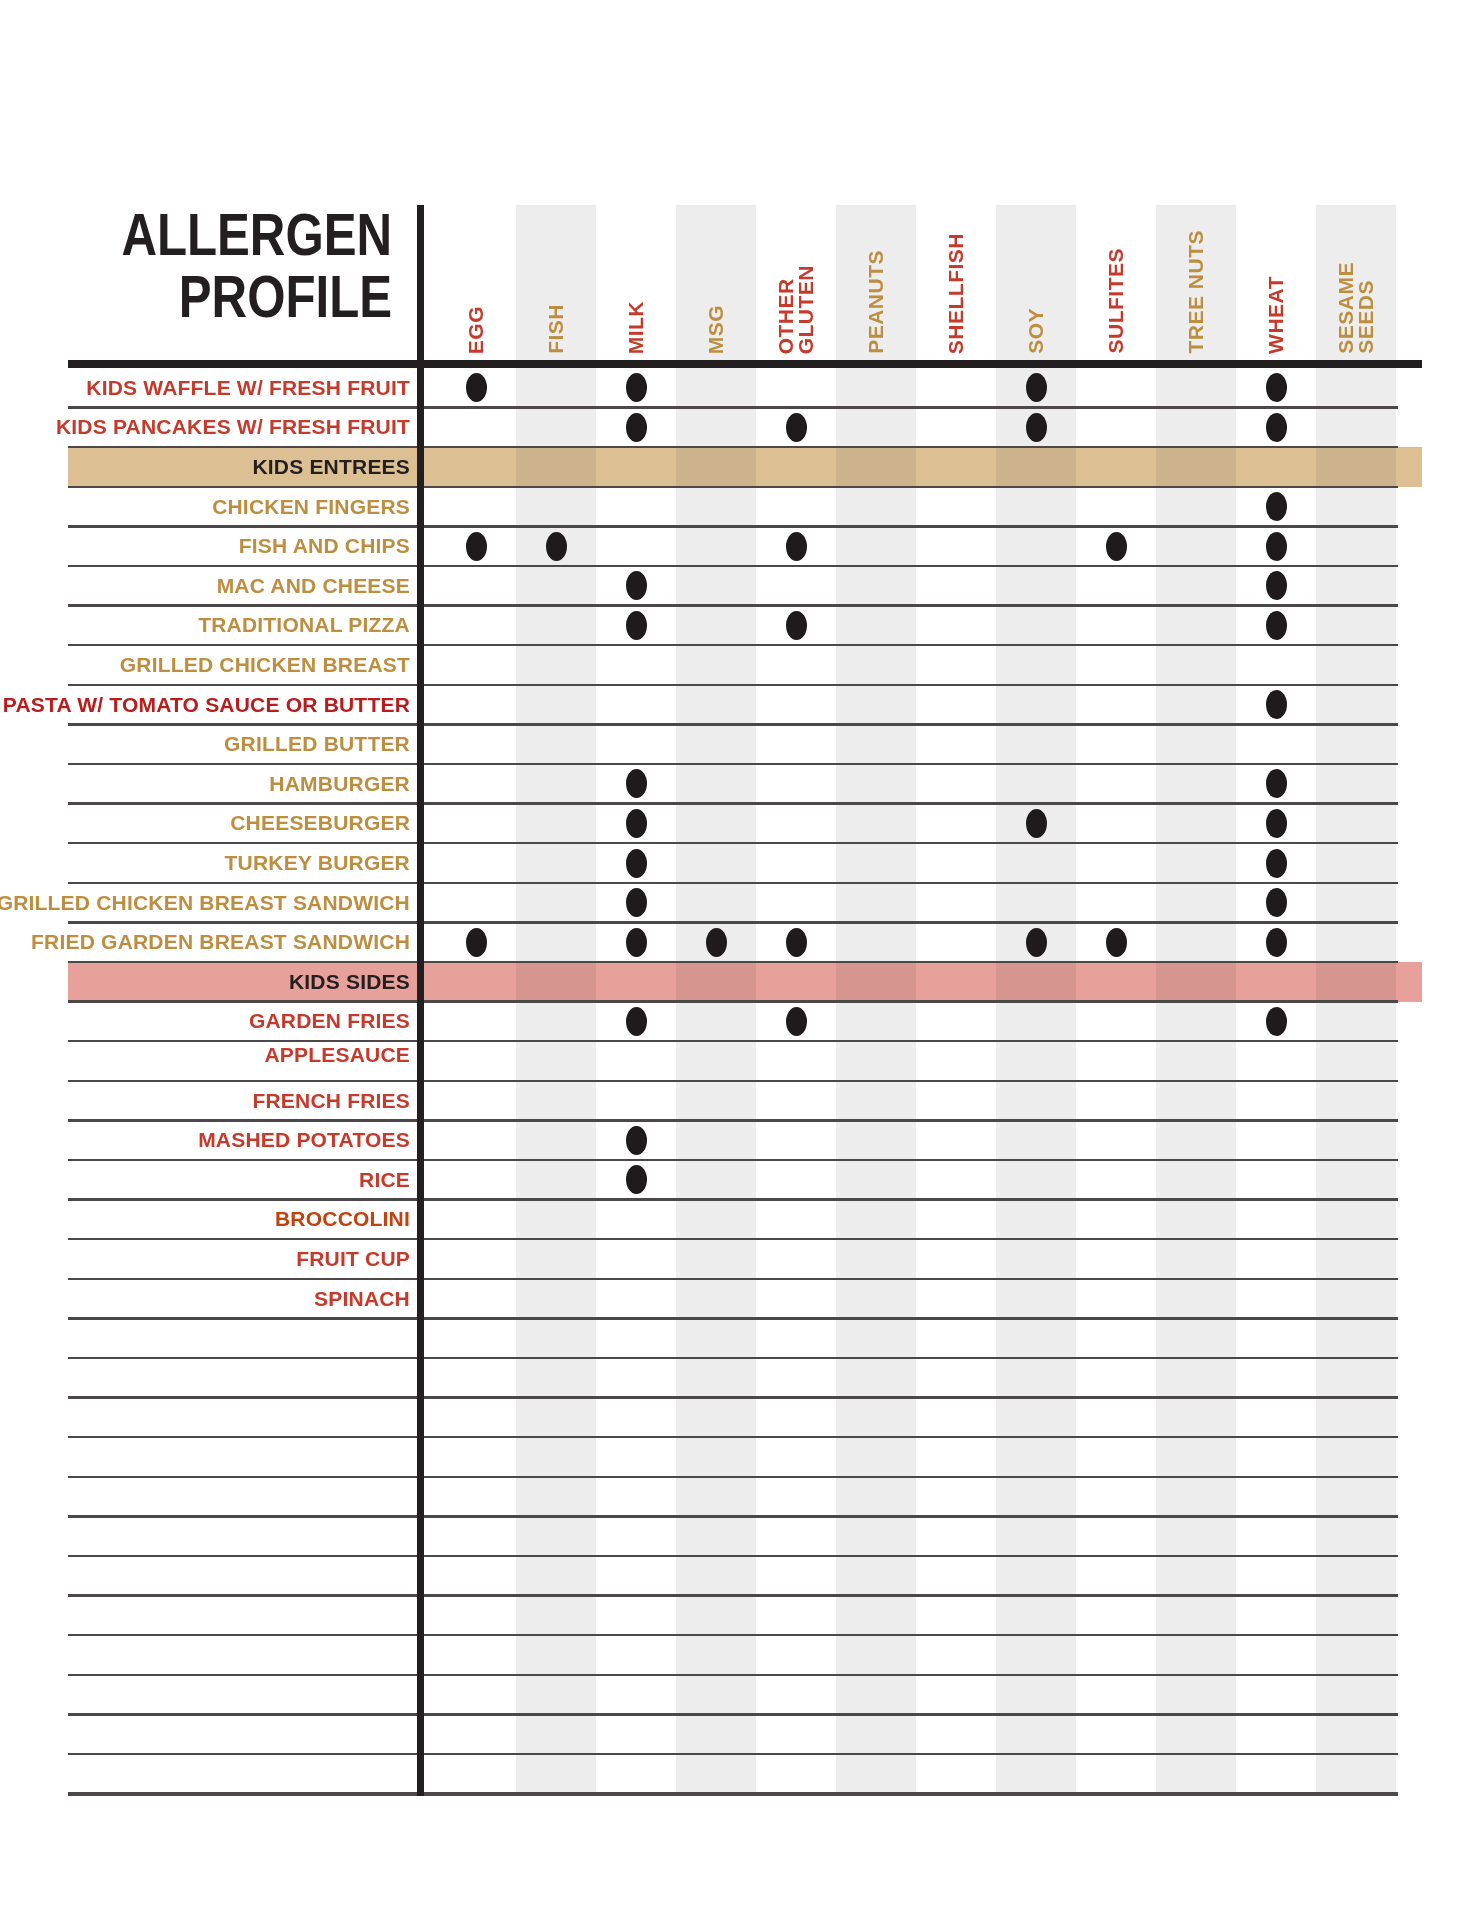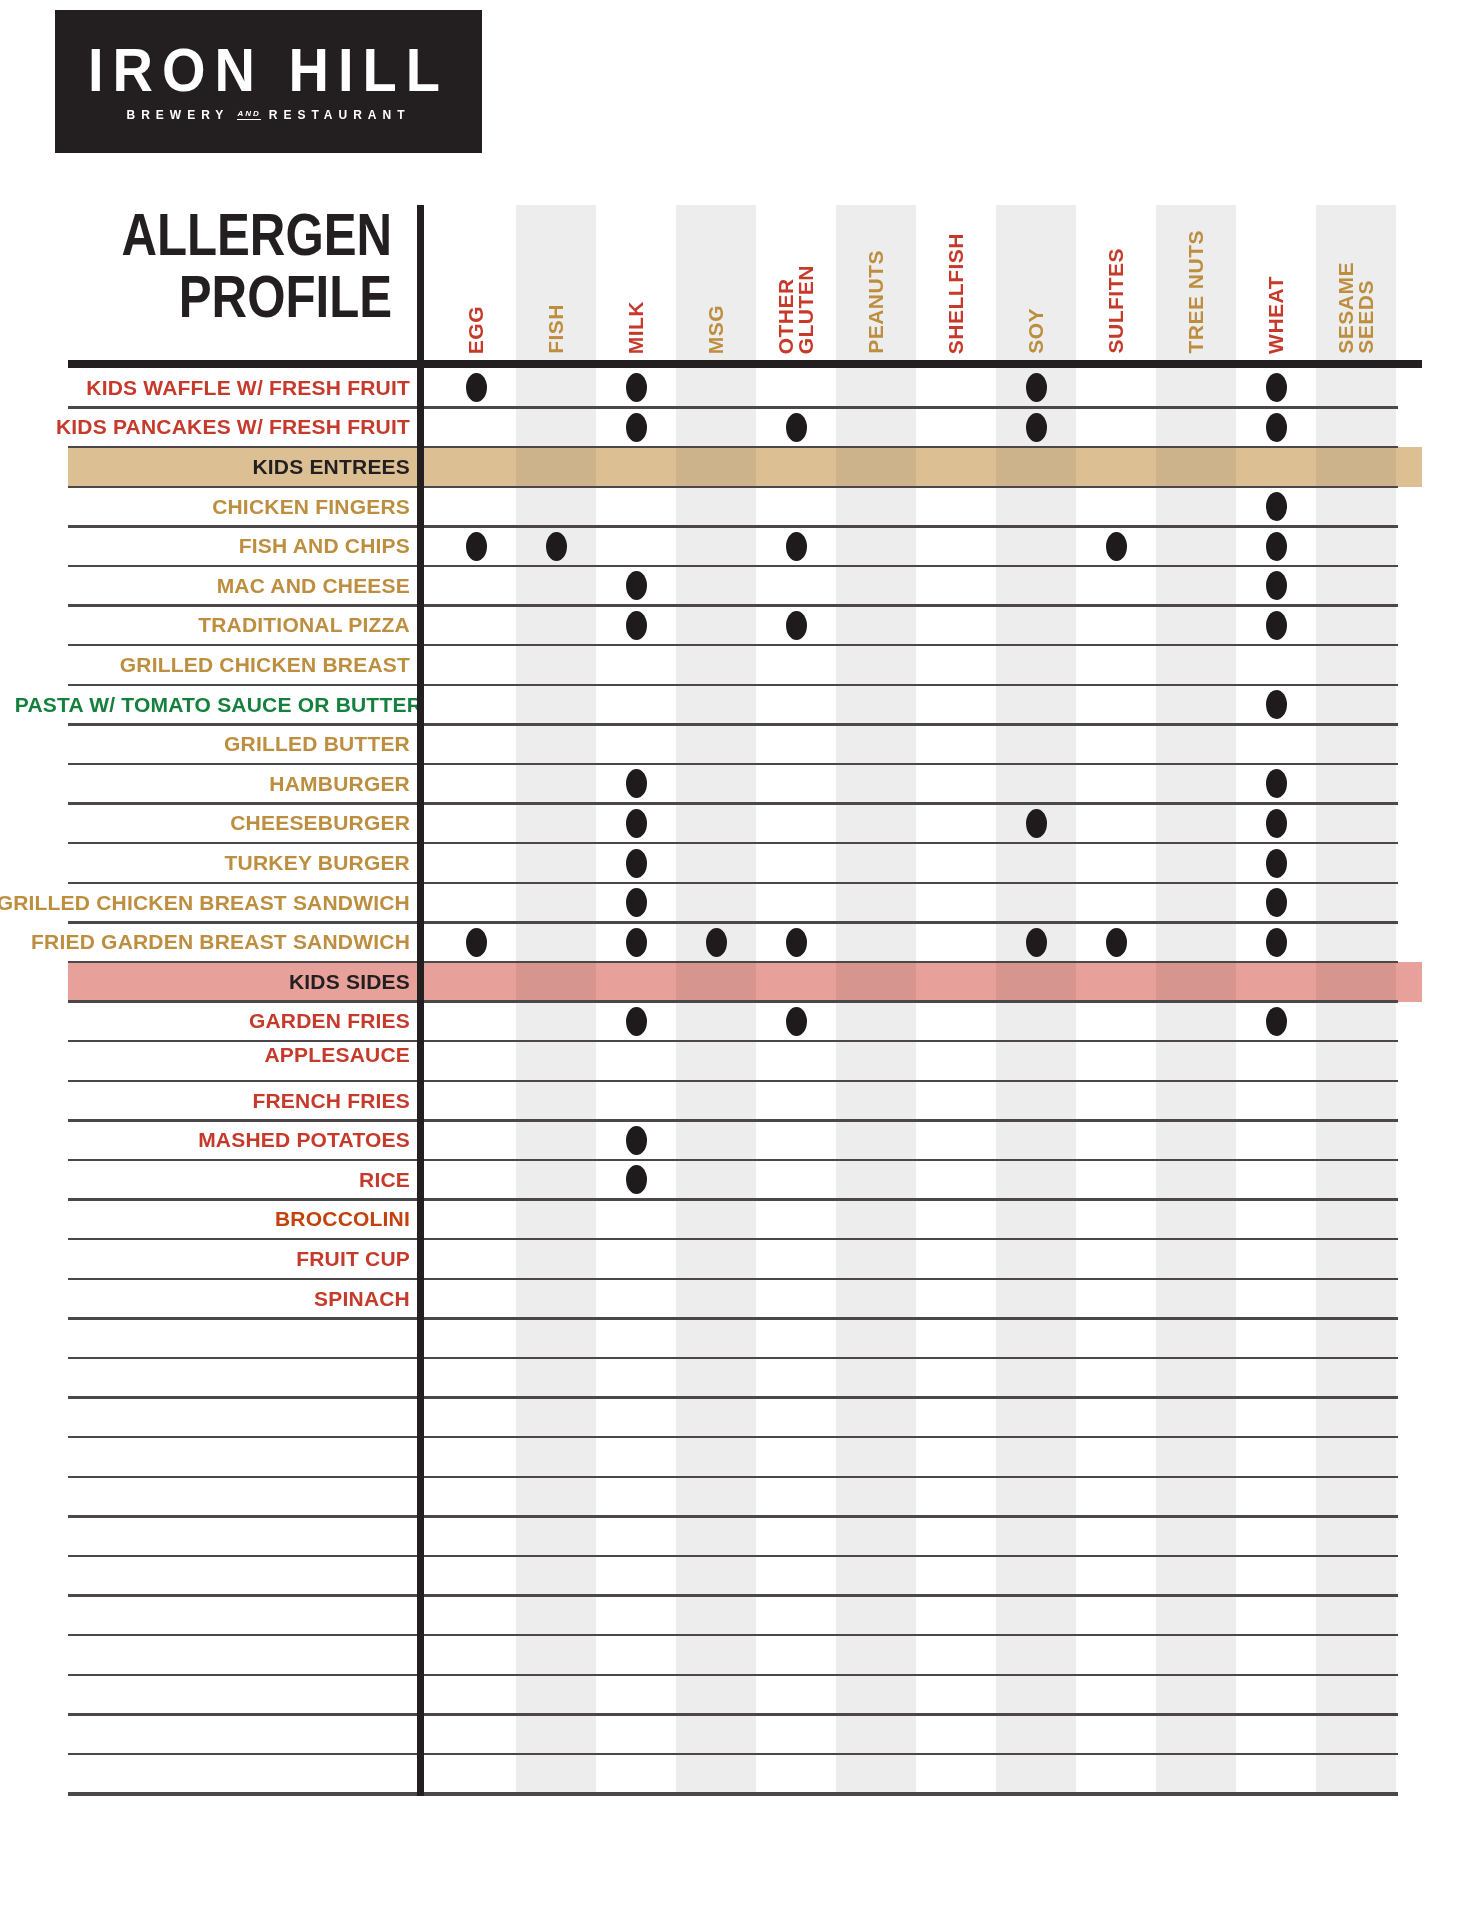--- a/index.html
+++ b/index.html
@@ -50,28 +50,20 @@
     position:absolute;z-index:4;display:flex;align-items:center;justify-content:flex-end;
     font-weight:700;font-size:21px;letter-spacing:0.2px;white-space:nowrap;
   }
   .dot{position:absolute;background:#1f1b1c;border-radius:50%;z-index:4;}
 </style>
 </head>
 <body>
 
 <div class="sheet">
 
-  <div class="logo">
-    <div class="logo-main">IRON HILL</div>
-    <div class="logo-sub">
-      <span>BREWERY</span>
-      <span class="logo-and">AND</span>
-      <span>RESTAURANT</span>
-    </div>
-  </div>
 
   <div class="title">ALLERGEN
 PROFILE</div>
 
   <div id="grid">
       <div class="stripe" style="left: 516px; top: 205px; width: 80px; height: 1588.6px;"></div>
       <div class="stripe" style="left: 676px; top: 205px; width: 80px; height: 1588.6px;"></div>
       <div class="stripe" style="left: 836px; top: 205px; width: 80px; height: 1588.6px;"></div>
       <div class="stripe" style="left: 996px; top: 205px; width: 80px; height: 1588.6px;"></div>
       <div class="stripe" style="left: 1156px; top: 205px; width: 80px; height: 1588.6px;"></div>
@@ -136,21 +128,21 @@
       <div class="dot" style="left: 1105.5px; top: 531.7px; width: 21px; height: 29px;"></div>
       <div class="dot" style="left: 1265.5px; top: 531.7px; width: 21px; height: 29px;"></div>
       <div class="rowlabel" style="left: 60px; top: 566px; width: 350px; height: 39.6px; color: rgb(189, 142, 63);">MAC AND CHEESE</div>
       <div class="dot" style="left: 625.5px; top: 571.3px; width: 21px; height: 29px;"></div>
       <div class="dot" style="left: 1265.5px; top: 571.3px; width: 21px; height: 29px;"></div>
       <div class="rowlabel" style="left: 60px; top: 605.6px; width: 350px; height: 39.6px; color: rgb(189, 142, 63);">TRADITIONAL PIZZA</div>
       <div class="dot" style="left: 625.5px; top: 610.9px; width: 21px; height: 29px;"></div>
       <div class="dot" style="left: 785.5px; top: 610.9px; width: 21px; height: 29px;"></div>
       <div class="dot" style="left: 1265.5px; top: 610.9px; width: 21px; height: 29px;"></div>
       <div class="rowlabel" style="left: 60px; top: 645.2px; width: 350px; height: 39.6px; color: rgb(189, 142, 63);">GRILLED CHICKEN BREAST</div>
-      <div class="rowlabel" style="left: 72px; top: 684.8px; width: 350px; height: 39.6px; color: #15803d;">PASTA W/ TOMATO SAUCE OR BUTTER</div>
+      <div class="rowlabel" style="left: 60px; top: 684.8px; width: 350px; height: 39.6px; color: #b91c1c;">PASTA W/ TOMATO SAUCE OR BUTTER</div>
       <div class="dot" style="left: 1265.5px; top: 690.1px; width: 21px; height: 29px;"></div>
       <div class="rowlabel" style="left: 60px; top: 724.4px; width: 350px; height: 39.6px; color: rgb(189, 142, 63);">GRILLED BUTTER</div>
       <div class="rowlabel" style="left: 60px; top: 764px; width: 350px; height: 39.6px; color: rgb(189, 142, 63);">HAMBURGER</div>
       <div class="dot" style="left: 625.5px; top: 769.3px; width: 21px; height: 29px;"></div>
       <div class="dot" style="left: 1265.5px; top: 769.3px; width: 21px; height: 29px;"></div>
       <div class="rowlabel" style="left: 60px; top: 803.6px; width: 350px; height: 39.6px; color: rgb(189, 142, 63);">CHEESEBURGER</div>
       <div class="dot" style="left: 625.5px; top: 808.9px; width: 21px; height: 29px;"></div>
       <div class="dot" style="left: 1025.5px; top: 808.9px; width: 21px; height: 29px;"></div>
       <div class="dot" style="left: 1265.5px; top: 808.9px; width: 21px; height: 29px;"></div>
       <div class="rowlabel" style="left: 60px; top: 843.2px; width: 350px; height: 39.6px; color: rgb(189, 142, 63);">TURKEY BURGER</div>

